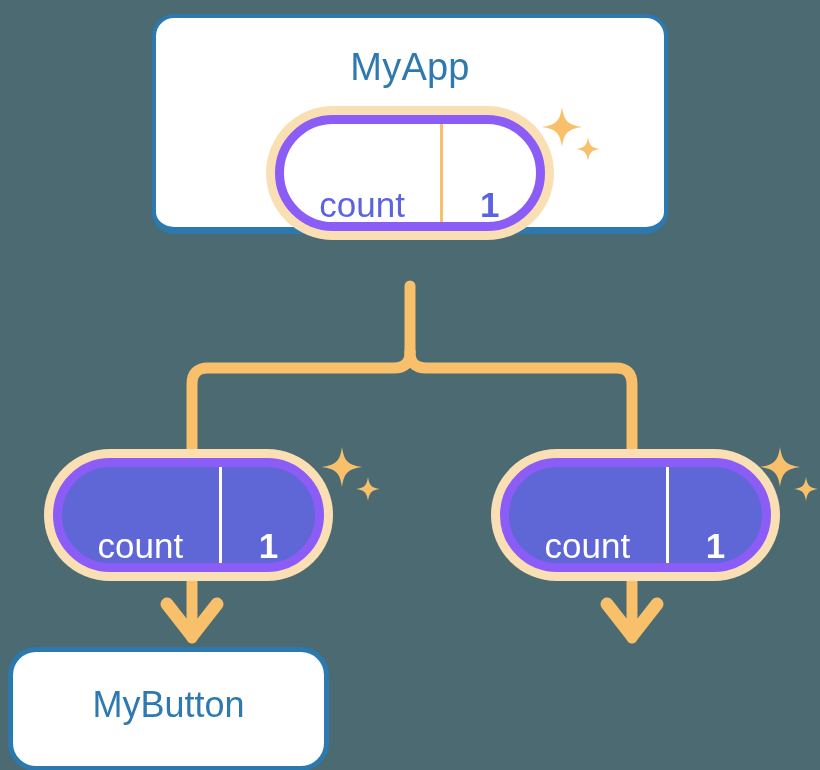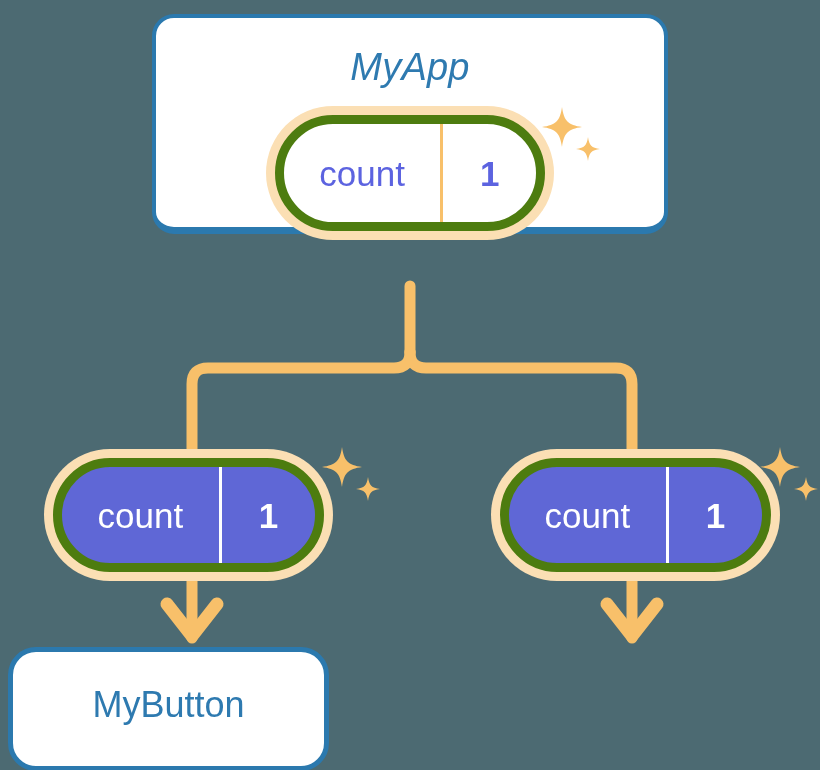--- a/index.html
+++ b/index.html
@@ -38,21 +38,20 @@
     box-sizing: border-box;
   }
   .card.app {
     left: 152px;
     top: 14px;
     width: 516px;
     height: 220px;
     border-radius: 22px;
     border-width: 4px;
     border-bottom-width: 7px;
-    font-style: italic;
   }
   .card.btn {
     width: 321px;
     height: 124px;
     border-radius: 28px;
     border-width: 5px;
   }
   .card.btn.left  { left: 8px;   top: 647px; }
 
   .app-title {
@@ -82,23 +81,23 @@
     border-radius: 999px;
     background: #fbdfb4;          
     padding: 9px;
   }
   .pill {
     position: relative;
     box-sizing: border-box;
     width: 100%;
     height: 100%;
     border-radius: 999px;
-    border: 9px solid #4d7c0f;    
+    border: 9px solid #8b5cf6;    
     display: flex;
-    align-items: center;
+    align-items: flex-end;
     overflow: hidden;
   }
   .pill .cell {
     display: flex;
     align-items: center;
     justify-content: center;
     font-size: 35px;
     line-height: 1;
   }
   .pill .cell.key { flex: 0 0 62%; }

